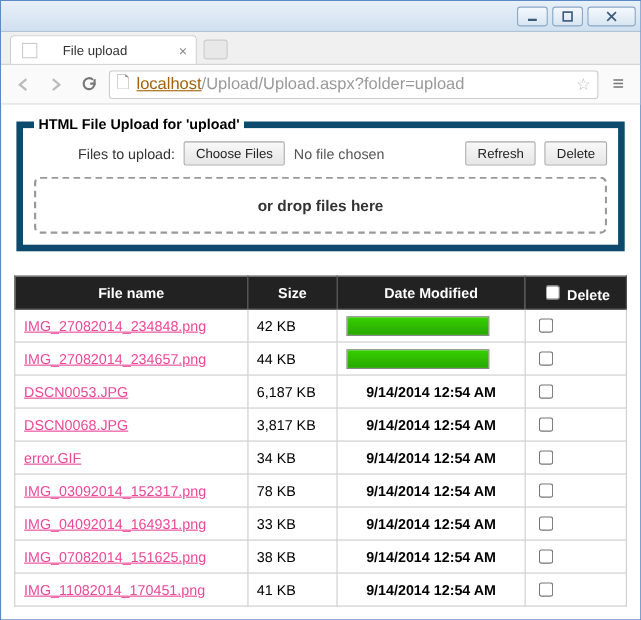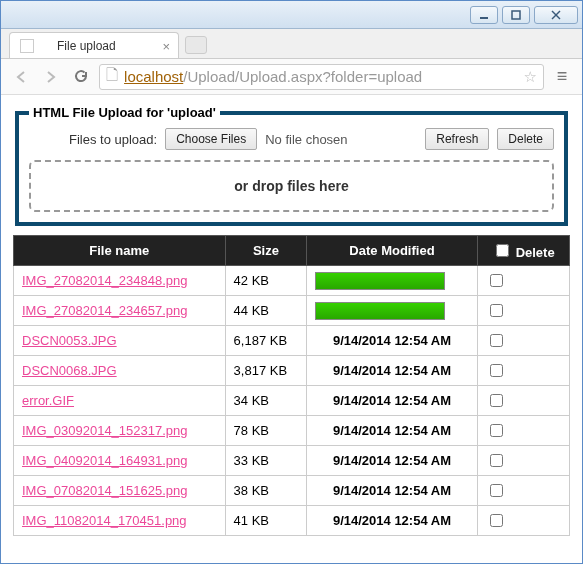--- a/index.html
+++ b/index.html
@@ -14,29 +14,29 @@
   .tab .tabclose { position:absolute; right:8px; top:6px; font-size:13px; color:#888; cursor:pointer; }
   .newtab { width:22px; height:18px; margin-left:6px; margin-bottom:4px; background:#e8e8e8; border:1px solid #ccc; border-radius:3px; }
   .navbar { height:36px; display:flex; align-items:center; padding:0 8px; border-bottom:1px solid #ddd; gap:6px; background:#fafafa; }
   .navbtn { width:24px; height:24px; display:flex; align-items:center; justify-content:center; color:#777; border-radius:3px; cursor:pointer; font-size:16px; }
   .navbtn.disabled{ color:#bbb; }
   .omnibox { flex:1; height:26px; border:1px solid #ccc; border-radius:3px; background:#fff; display:flex; align-items:center; padding:0 6px; font-size:15px; color:#999; }
   .omnibox .host { color:#a16207;text-decoration:underline; }
   .omnibox .star { margin-left:auto; color:#bbb; font-size:15px; }
   .menu3 { color:#777; font-size:18px; width:24px; height:24px; display:flex; align-items:center; justify-content:center; cursor:pointer;}
   .page { flex:1; overflow:auto; padding:10px 12px 14px 12px; }
-  fieldset.upload { border:4px solid #0c4a6e; padding:8px 10px 10px 10px; }
+  fieldset.upload { border:6px solid #0c4a6e; padding:8px 10px 10px 10px; }
   fieldset.upload legend { font-weight:bold; font-size:13px; padding:0 4px;}
   .row1 { display:flex; align-items:center; gap:8px;margin-left:40px; }
   .label { color:#333; }
   .btn { background:linear-gradient(#f8f8f8,#e6e6e6); border:1px solid #aaa; border-radius:2px; padding:3px 10px; font-size:12px; cursor:pointer; color:#222;}
   .nofile { color:#555; }
   .spacer { flex:1; }
   .dropzone { margin-top:10px; border:2px dashed #999; border-radius:6px; height:52px; display:flex; align-items:center; justify-content:center; font-weight:bold; color:#333; font-size:14px;}
-  table.files { width:100%; border-collapse:collapse; margin-top:9px; font-size:13px;}
+  table.files { width:100%; border-collapse:collapse; margin-top:22px; font-size:13px;}
   table.files th { background:#222; color:#fff; font-weight:bold; padding:5px 8px; border:1px solid #555; text-align:center; white-space:nowrap;}
   table.files td { border:1px solid #ccc; padding:5px 8px; vertical-align:middle; white-space:nowrap;}
   table.files td.name a { color:#ec4899; text-decoration:underline; cursor:pointer;}
   table.files td.size { text-align:left; }
   table.files td.date { text-align:center;font-weight:bold;}
   table.files td.chk { text-align:left;}
   .progress { width:130px; height:18px; border:1px solid #888; background:#f8f8f8; position:relative;}
   .progress .bar { position:absolute; left:0; top:0; bottom:0; background:linear-gradient(#36d000,#28a800); }
   input[type=checkbox]{ width:13px; height:13px; }
 </style>

